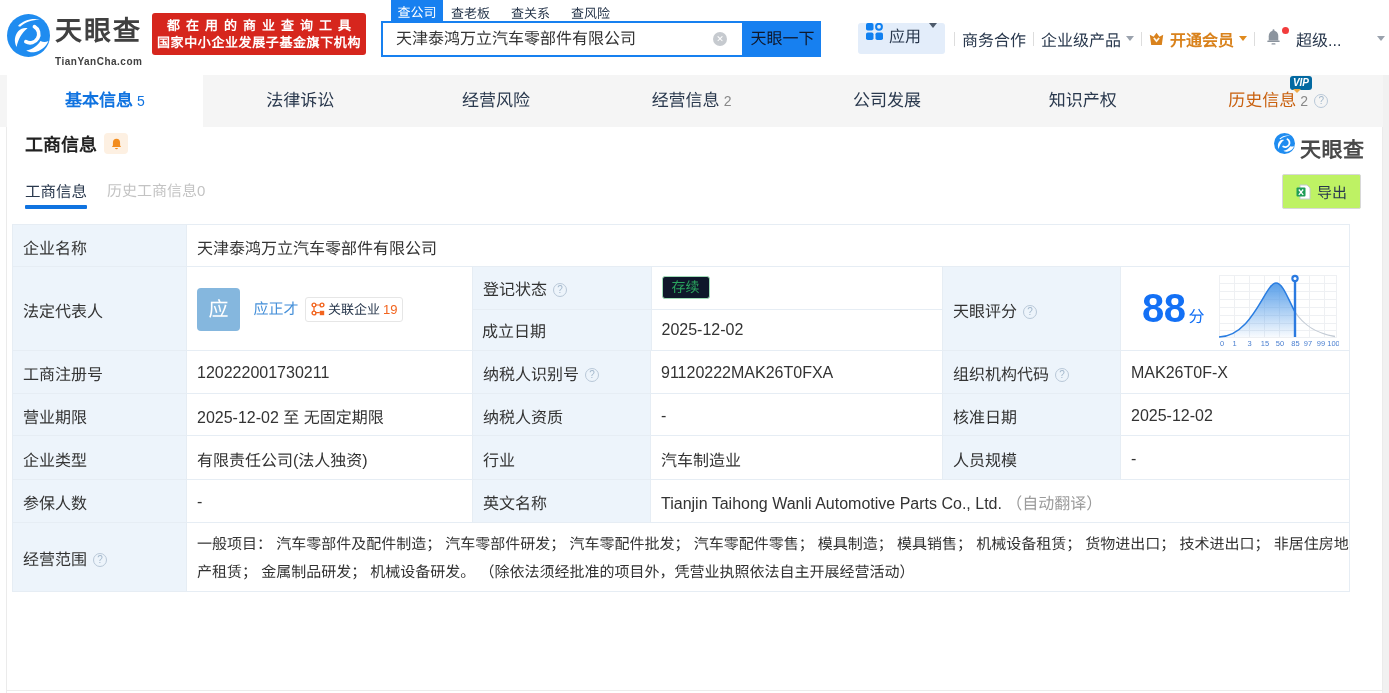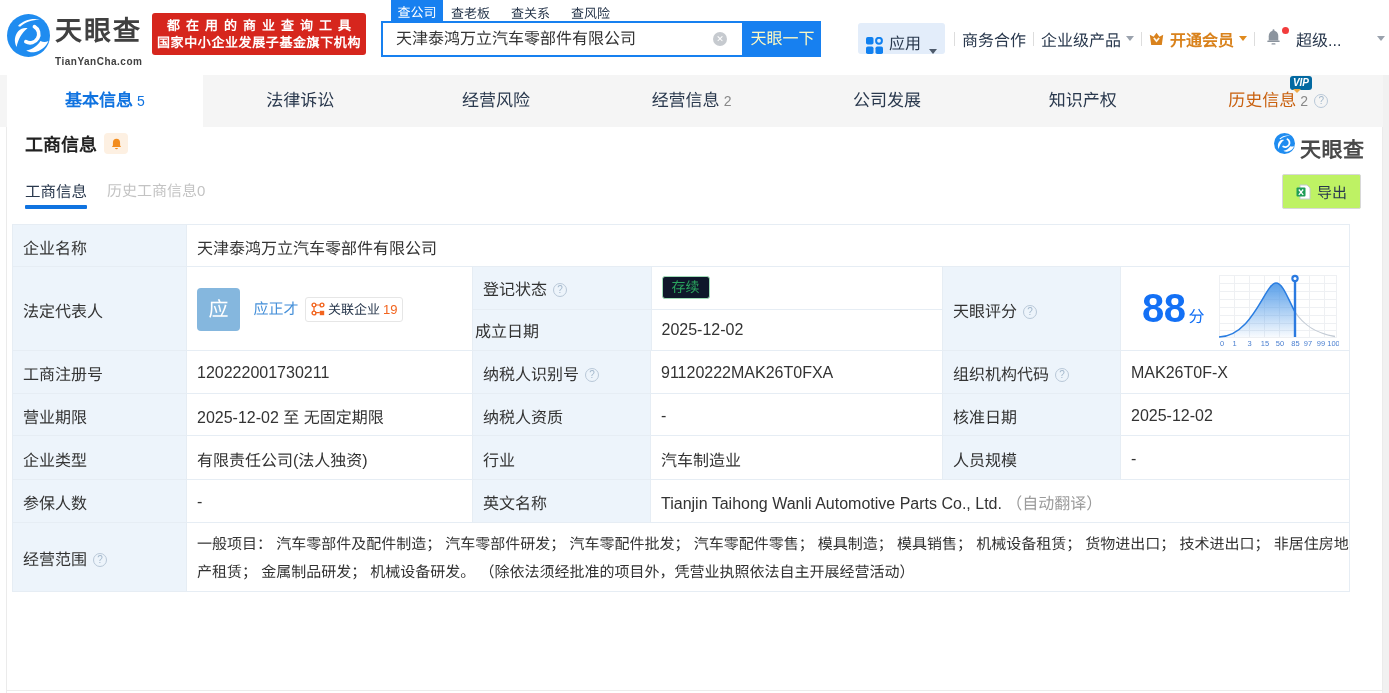--- a/index.html
+++ b/index.html
@@ -14,24 +14,24 @@
 .logo-en { left:55px; top:56px; font-size:10px; font-weight:700; color:#404040; letter-spacing:0.5px; }
 .redbox { left:152px; top:13px; width:214px; height:42px; background:#d6261d; border-radius:3px; color:#fff; text-align:center; padding-top:4px; }
 .redbox .l1 { font-size:13px; letter-spacing:6px; font-weight:700; white-space:nowrap; line-height:17px; text-indent:6px;}
 .redbox .l2 { font-size:13px; letter-spacing:0.6px; font-weight:700; white-space:nowrap; line-height:18px;}
 
 .stabs { left:391px; top:4px; height:17px; display:flex; font-size:13px; color:#29384d; align-items:center;}
 .stab-act { background:#1780f0; color:#fff; padding:2px 6.5px 3px; margin-top:-1px; }
 .stab { margin-left:21px; } .stab-act + .stab { margin-left:8px; }
 .sbox { left:381px; top:21px; width:363px; height:36px; border:2px solid #1780f0; background:#fff; line-height:32px; padding-left:13px; font-size:16px; color:#333; }
 .sclear { left:713px; top:32px; width:14px; height:14px; border-radius:50%; background:#c6cacf; color:#fff; font-size:9px; text-align:center; line-height:14px; }
-.sbtn { left:744px; top:21px; width:77px; height:36px; background:#1780f0; color:#fef9c3; font-size:16px; text-align:center; line-height:36px; }
+.sbtn { left:744px; top:21px; width:77px; height:36px; background:#1780f0; color:#0f172a; font-size:16px; text-align:center; line-height:36px; }
 
 .hnav { left:858px; top:23px; height:31px; display:flex; align-items:center; font-size:16px; color:#29384d; white-space:nowrap; }
-.appbtn { background:#e3edfa; height:31px; border-radius:3px; display:flex; align-items:flex-end; padding:0 8px; margin-right:2px;}
+.appbtn { background:#e3edfa; height:31px; border-radius:3px; display:flex; align-items:flex-start; padding:0 8px; margin-right:2px;}
 .appbtn .txt { margin:0 3px 0 6px; }
 .hsep { width:1px; height:14px; background:#ddd; margin:0 7px; }
 .caret { display:inline-block; width:0; height:0; border-left:4.5px solid transparent; border-right:4.5px solid transparent; border-top:5.5px solid #4d5a6b; margin-left:5px; }
 .caret.or { border-top-color:#e08a1e; }
 .caret.gr { border-top-color:#9aa2ad; }
 .vip-or { color:#d9821c; font-weight:700; }
 .bellwrap { position:relative; margin:0 14px 0 3px; }
 .reddot { position:absolute; right:-7px; top:-1px; width:7px; height:7px; background:#f23c3c; border-radius:50%; }
 
 
@@ -203,21 +203,21 @@
         <colgroup>
               <col style="width:178px">
               <col>
             </colgroup>
         <tbody>
               <tr style="height:42px">
           <td class="lbl" style="border:none;border-bottom:1px solid #e6edf4;border-right:1px solid #e6edf4;padding:0 10px">登记状态<span class="qmark">?</span></td>
           <td style="border:none;border-bottom:1px solid #e6edf4;padding:0 10px"><span class="cunxu">存续</span></td>
         </tr>
         <tr style="height:41px">
-          <td class="lbl" style="border:none;border-right:1px solid #e6edf4;padding:0 2px">成立日期</td>
+          <td class="lbl" style="border:none;border-right:1px solid #e6edf4;padding:0 9px">成立日期</td>
           <td style="border:none;padding:0 10px">2025-12-02</td>
         </tr>
       </tbody>
           </table>
     </td>
     <td class="lbl">天眼评分<span class="qmark">?</span></td>
     <td style="padding:0 0 0 21px;white-space:nowrap;">
       <span class="score" style="vertical-align:middle">88<span class="fen">分</span></span>
       <svg width="120" height="76" viewBox="0 0 120 76" style="vertical-align:middle;margin-left:10px">
         <g stroke="#eef0f3" stroke-width="1" fill="none">

